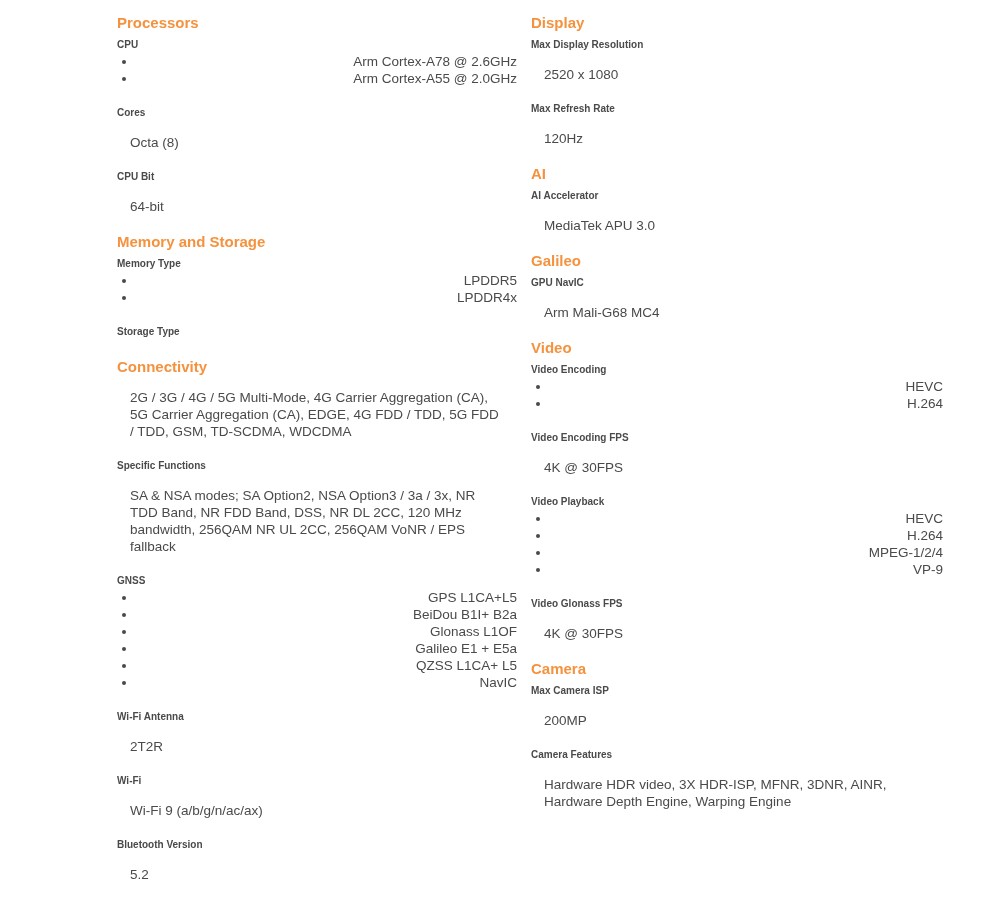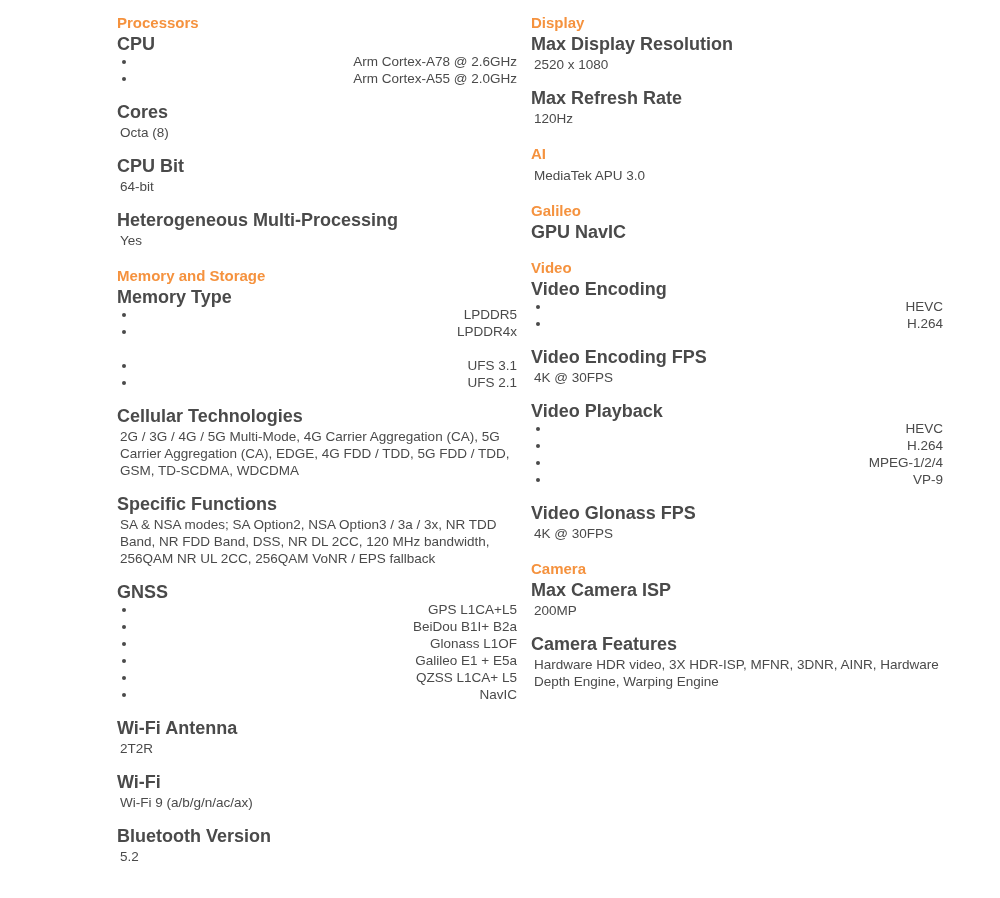--- a/index.html
+++ b/index.html
@@ -31,29 +31,29 @@
     font-size: 15px;
     line-height: 19px;
     font-weight: 700;
     color: var(--accent, #f5923e);
     margin: 0 0 4px 0;
   }
   .spec {
     margin: 0 0 17px 0;
   }
   .spec-label {
-    font-size: 18px;
+    font-size: 10px;
     line-height: 17px;
     font-weight: 700;
     margin: 0;
   }
   .spec-text {
     font-size: 13.5px;
     line-height: 17px;
-    margin: 3px;
+    margin: 13px;
   }
   ul.spec-list {
     margin: 0;
     padding: 0 0 0 20px;
     list-style-type: disc;
     text-align: right;
   }
   ul.spec-list li {
     font-size: 13.5px;
     line-height: 17px;
@@ -75,44 +75,37 @@
           </ul>
         </div>
         <div class="spec">
     <p class="spec-label">Cores</p>
   <p class="spec-text">Octa (8)</p>
         </div>
         <div class="spec">
     <p class="spec-label">CPU Bit</p>
   <p class="spec-text">64-bit</p>
         </div>
-        <div class="spec">
-    <p class="spec-label">Heterogeneous Multi-Processing</p>
-  <p class="spec-text">Yes</p>
-        </div>
       </section>
       <section class="section">
     <h2 class="section-title">Memory and Storage</h2>
   <div class="spec">
     <p class="spec-label">Memory Type</p>
   <ul class="spec-list">
             <li>LPDDR5</li>
             <li>LPDDR4x</li>
           </ul>
         </div>
         <div class="spec">
-  <ul class="spec-list">
-            <li>UFS 3.1</li>
-            <li>UFS 2.1</li>
-          </ul>
-        </div>
-      </section>
-      <section class="section">
-  <div class="spec">
-    <p class="spec-label">Cellular Technologies</p>
+    <p class="spec-label">Storage Type</p>
+        </div>
+      </section>
+      <section class="section">
+    <h2 class="section-title">Connectivity</h2>
+  <div class="spec">
   <p class="spec-text">2G / 3G / 4G / 5G Multi-Mode, 4G Carrier Aggregation (CA), 5G Carrier Aggregation (CA), EDGE, 4G FDD / TDD, 5G FDD / TDD, GSM, TD-SCDMA, WDCDMA</p>
         </div>
         <div class="spec">
     <p class="spec-label">Specific Functions</p>
   <p class="spec-text">SA &amp; NSA modes; SA Option2, NSA Option3 / 3a / 3x, NR TDD Band, NR FDD Band, DSS, NR DL 2CC, 120 MHz bandwidth, 256QAM NR UL 2CC, 256QAM VoNR / EPS fallback</p>
         </div>
         <div class="spec">
     <p class="spec-label">GNSS</p>
   <ul class="spec-list">
             <li>GPS L1CA+L5</li>
@@ -145,27 +138,29 @@
   <p class="spec-text">2520 x 1080</p>
         </div>
         <div class="spec">
     <p class="spec-label">Max Refresh Rate</p>
   <p class="spec-text">120Hz</p>
         </div>
       </section>
       <section class="section">
     <h2 class="section-title">AI</h2>
   <div class="spec">
+    <p class="spec-label">AI Accelerator</p>
   <p class="spec-text">MediaTek APU 3.0</p>
         </div>
       </section>
       <section class="section">
     <h2 class="section-title">Galileo</h2>
   <div class="spec">
     <p class="spec-label">GPU NavIC</p>
+  <p class="spec-text">Arm Mali-G68 MC4</p>
         </div>
       </section>
       <section class="section">
     <h2 class="section-title">Video</h2>
   <div class="spec">
     <p class="spec-label">Video Encoding</p>
   <ul class="spec-list">
             <li>HEVC</li>
             <li>H.264</li>
           </ul>

